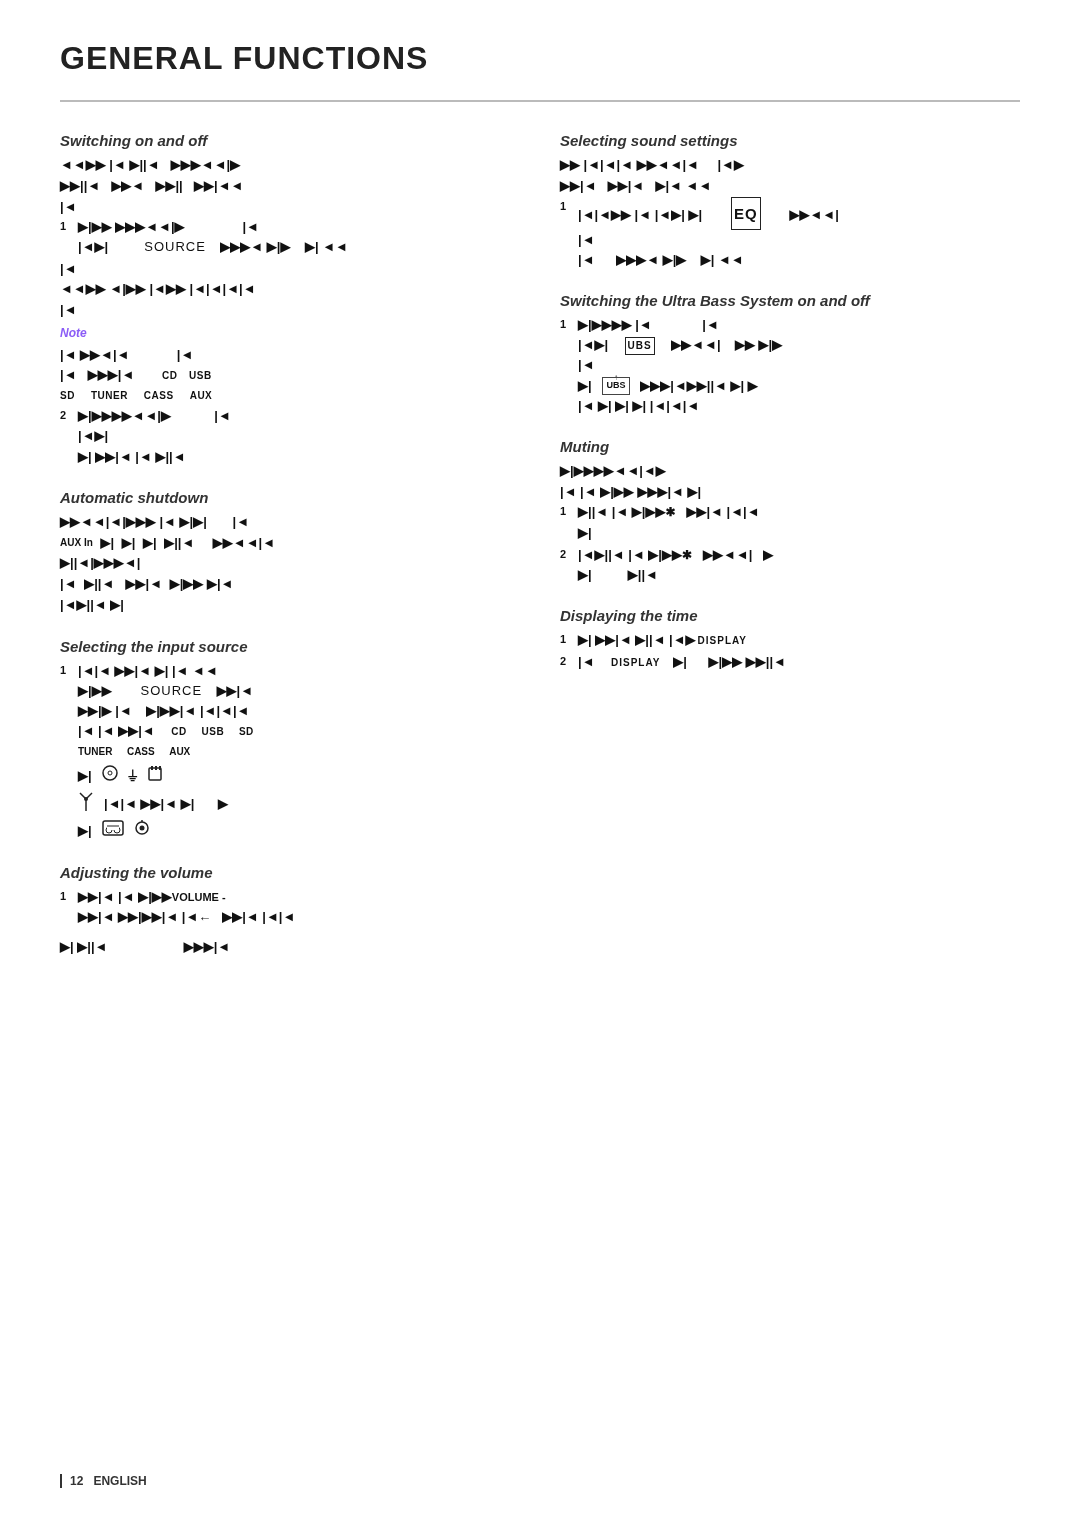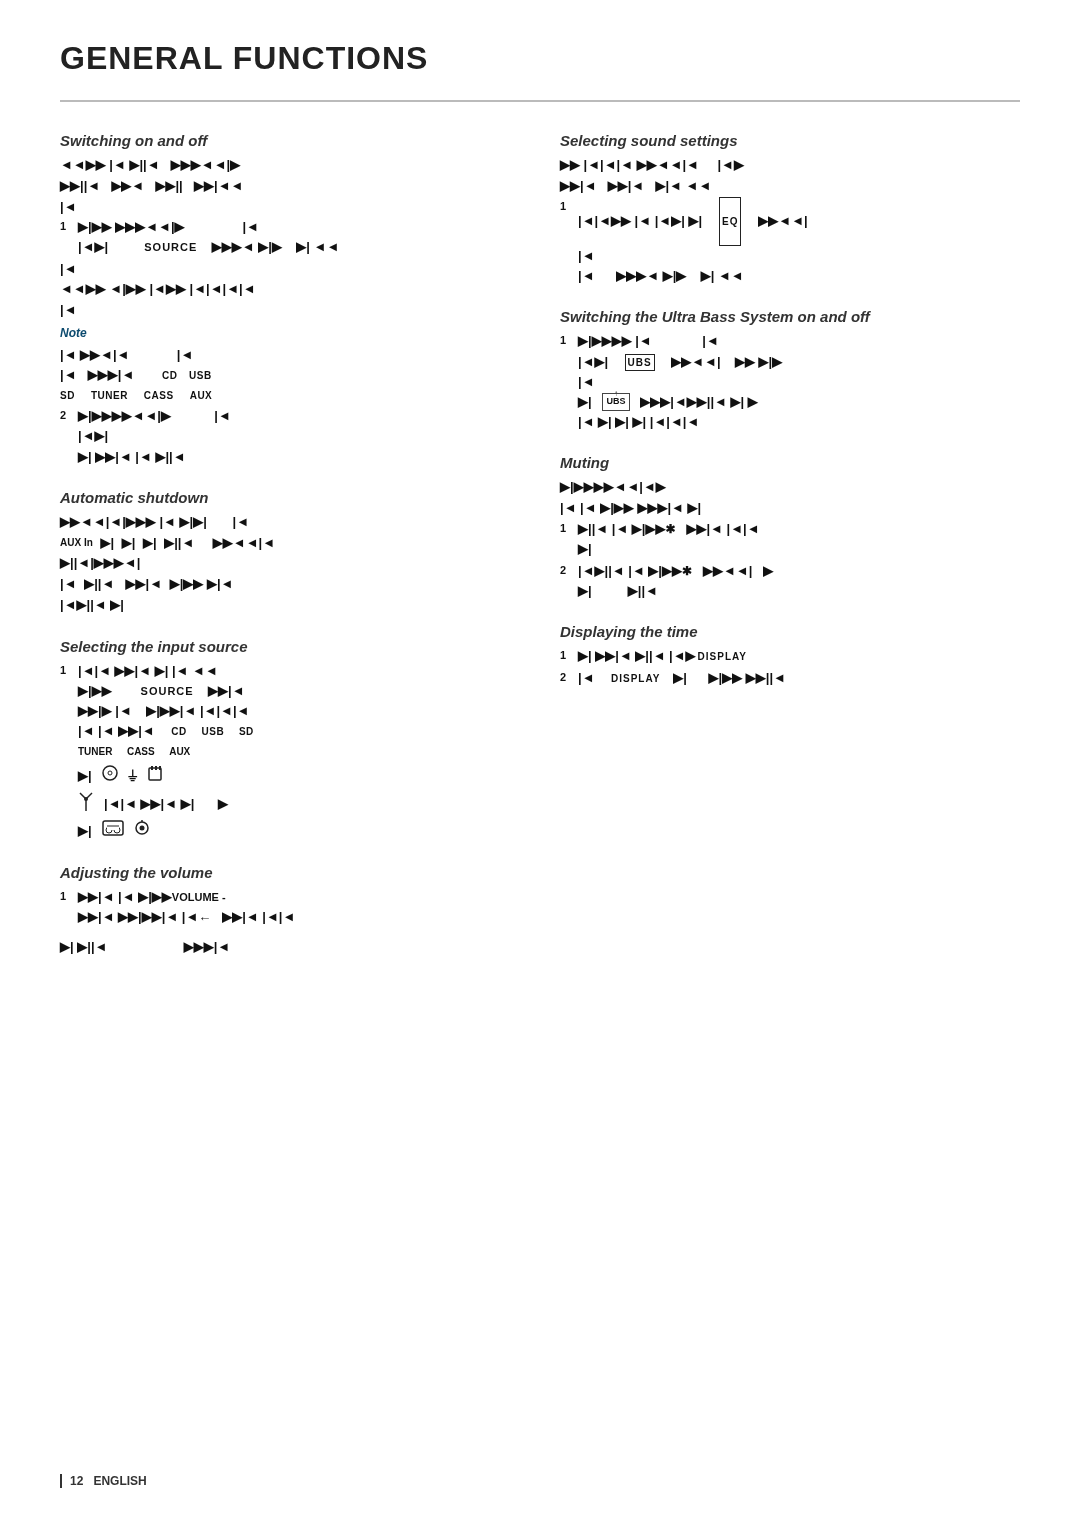--- a/index.html
+++ b/index.html
@@ -39,26 +39,26 @@
     .icon-text {
       font-size: 13px;
       font-weight: 900;
       line-height: 1.55;
       color: #111;
       font-family: 'Arial Black', Arial, sans-serif;
     }
     .note-label {
       font-size: 12px;
       font-style: italic;
-      color: #0c4a6e;
+      color: #8b5cf6;
       margin: 4px 0 2px 0;
     }
     .source-label {
-      font-size: 11px;
-      font-weight: 700;
+      font-size: 13px;
+      font-weight: 400;
       letter-spacing: 1px;
       display: inline;
     }
     .small-label {
       font-size: 10px;
       font-weight: 700;
       letter-spacing: 0.5px;
       display: inline;
       margin: 0 2px;
     }
@@ -75,27 +75,27 @@
       margin-top: 1px;
     }
     .icon-row {
       display: flex;
       flex-wrap: wrap;
       align-items: center;
       gap: 2px;
       line-height: 1.6;
     }
     .eq-label {
-      font-size: 10px;
+      font-size: 15px;
       font-weight: 900;
       letter-spacing: 1px;
       border: 1px solid #222;
-      padding: 16px 2px;
+      padding: 4px 2px;
       display: inline-block;
-      margin: 0 6px;
+      margin: 0 18px;
     }
     .ubs-label {
       font-size: 10px;
       font-weight: 900;
       letter-spacing: 1px;
       border: 1px solid #222;
       padding: 0 2px;
       display: inline-block;
       background: #fff;
       margin: 0 2px;

